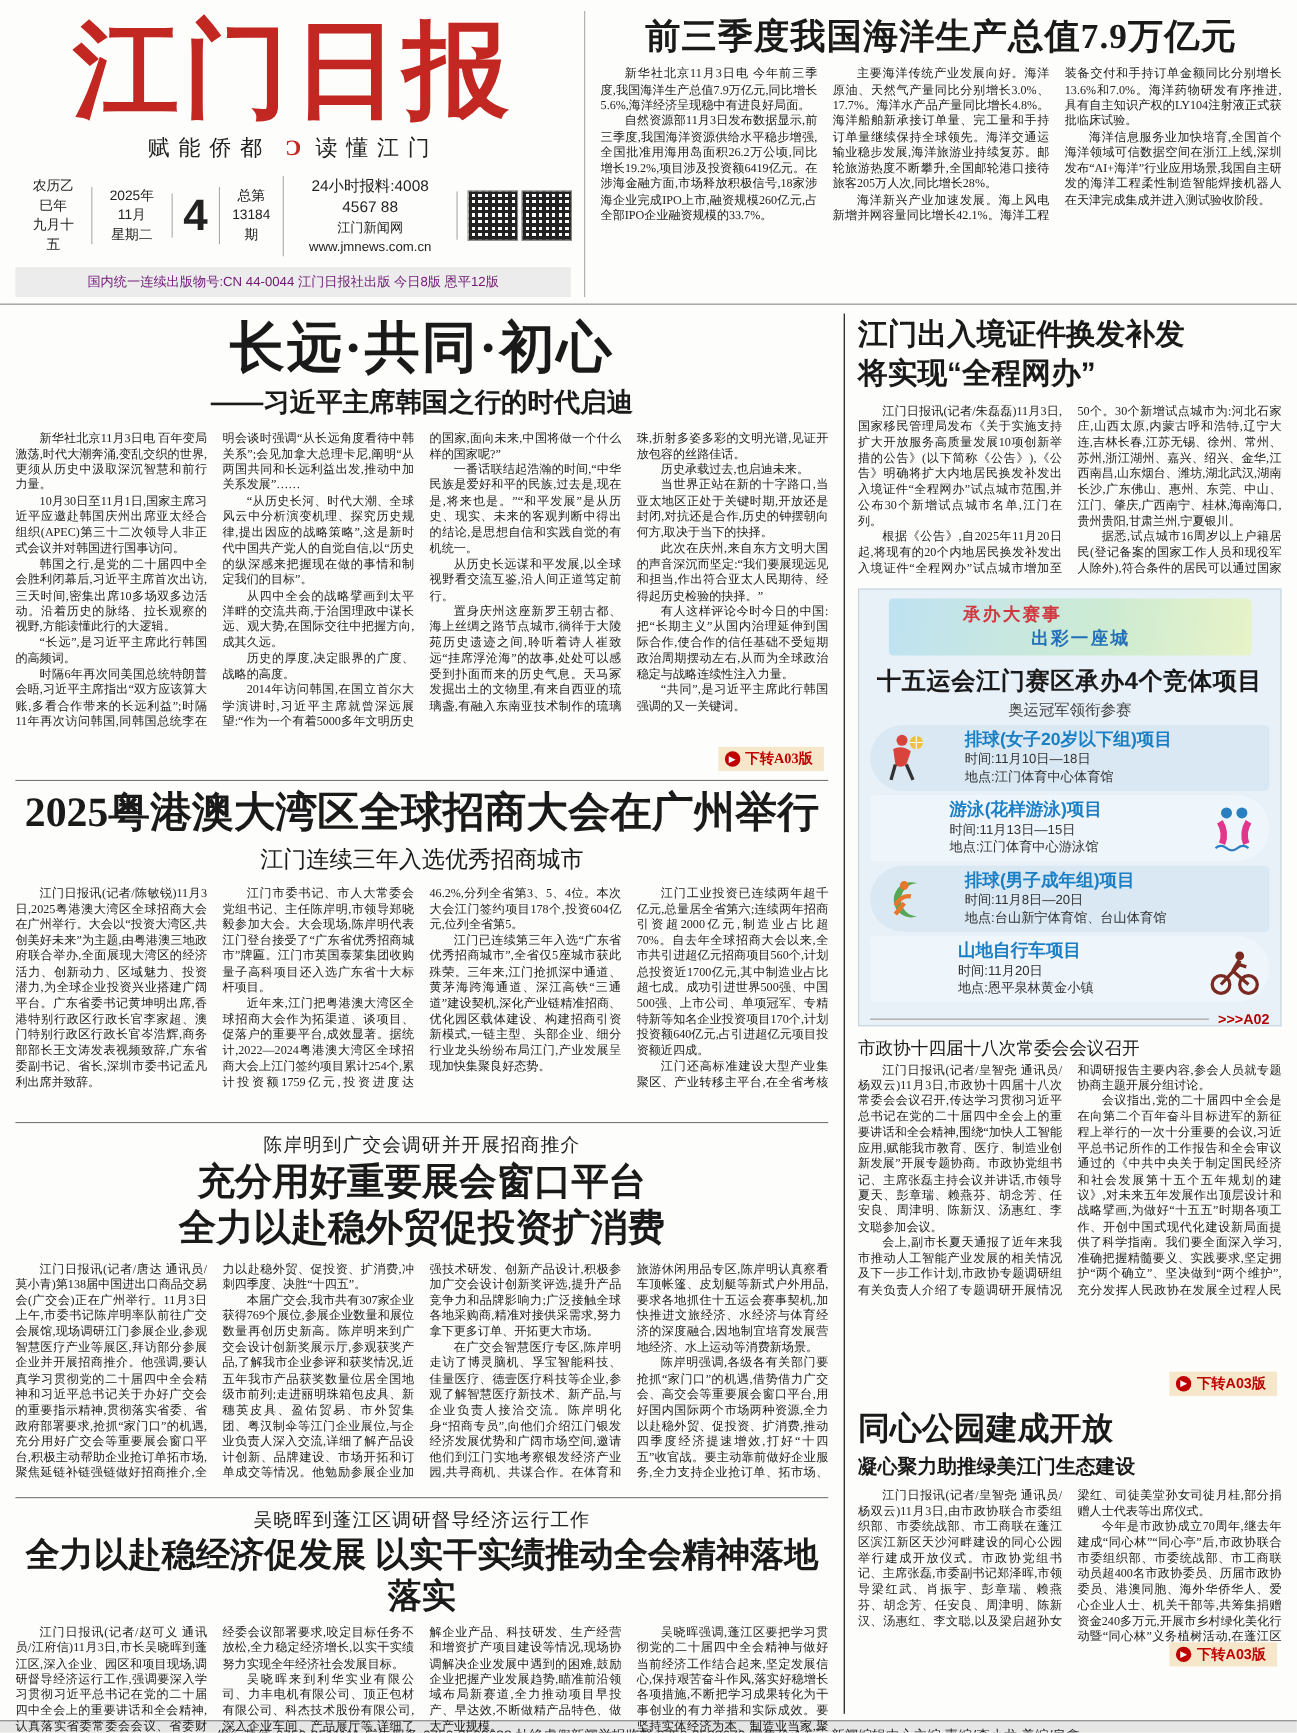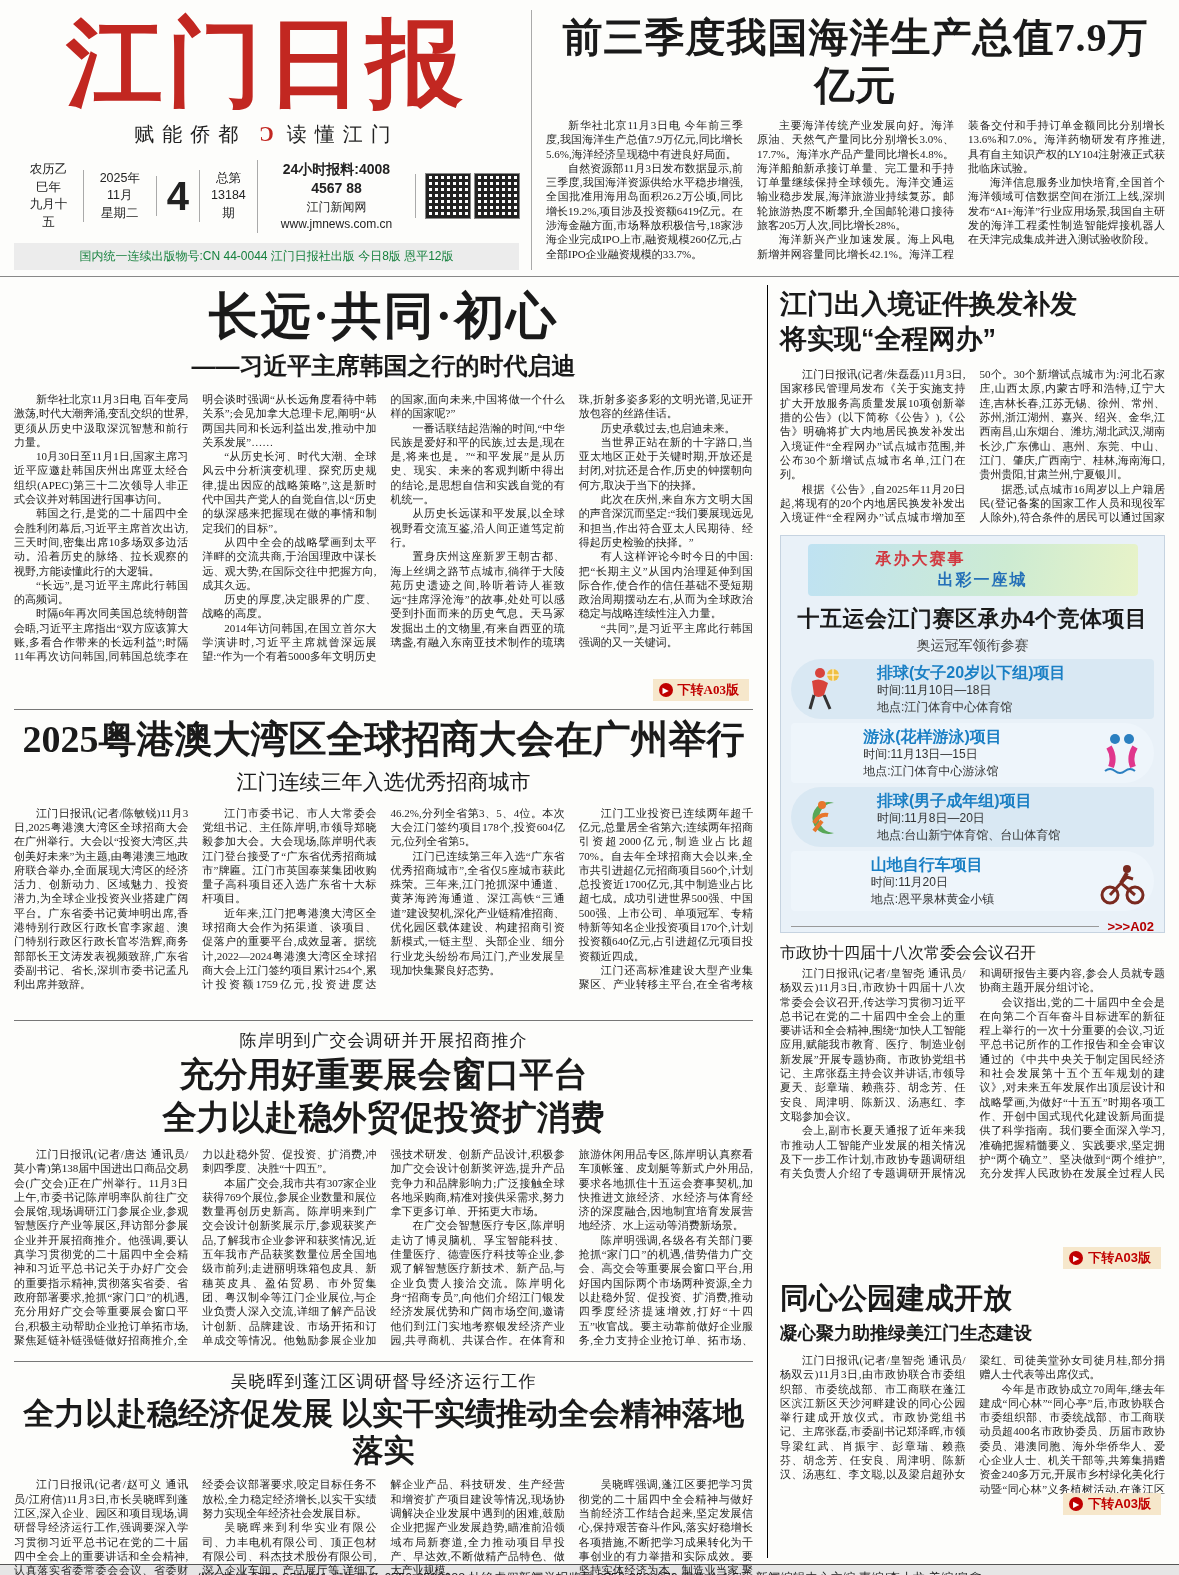--- a/index.html
+++ b/index.html
@@ -11,30 +11,30 @@
   .mast{padding-top:4px;}
   .logo{font-family:"Liberation Serif","DejaVu Serif",serif;font-weight:900;color:#c22721;
         font-size:96px;line-height:1.05;text-align:center;letter-spacing:4px;white-space:nowrap;}
   .slogan{text-align:center;font-size:20px;letter-spacing:8px;margin-top:6px;color:#222;
           font-family:"Liberation Serif","DejaVu Serif",serif;}
   .slogan .mark{color:#c22721;font-weight:bold;letter-spacing:0;}
   .datebar{display:flex;align-items:center;justify-content:center;margin-top:12px;}
   .dbitem{text-align:center;padding:0 10px;border-left:1px solid #aaa;font-size:12.5px;line-height:1.4;color:#222;}
   .dbitem:first-child{border-left:none;}
   .pageno{font-size:40px;font-weight:bold;line-height:1;}
-  .hotline{font-size:14px;font-weight:bold;}
+  .hotline{font-size:14px;font-weight:normal;}
   .site{font-size:12px;}
   .qrwrap{display:flex;gap:5px;padding-left:10px;border-left:1px solid #aaa;}
   .qr{width:44px;height:44px;background-color:#fff;
       background-image:repeating-linear-gradient(0deg,#222 0 3px,transparent 3px 6px),
                        repeating-linear-gradient(90deg,#222 0 3px,#fff 3px 6px);
       outline:1px solid #888;}
-  .pubbar{margin-top:10px;background:#ececec;font-size:12px;text-align:center;padding:5px 0;color:#15803d;}
+  .pubbar{margin-top:10px;background:#ececec;font-size:12px;text-align:center;padding:5px 0;color:#701a75;}
   .marine{border-left:1px solid #aaa;margin-left:12px;padding-left:14px;}
-  .marine h1{margin:4px 0 8px;font-size:40px;line-height:1.2;text-align:center;letter-spacing:1px;}
+  .marine h1{margin:4px 0 8px;font-size:32px;line-height:1.2;text-align:center;letter-spacing:1px;}
   .marine .cols{column-count:3;column-gap:14px;height:152px;overflow:hidden;column-fill:auto;}
   
   .cols{font-size:11px;line-height:1.3;text-align:justify;overflow:hidden;column-fill:auto;
         font-family:"Liberation Serif","DejaVu Serif",serif;color:#222;}
   .cols p{margin:0;text-indent:2em;}
   .kicker{text-align:center;font-size:17px;color:#222;letter-spacing:1px;}
   .cont-marker{position:absolute;right:4px;bottom:2px;background:#f6e7cb;color:#c00000;
         font-size:13px;font-weight:bold;padding:2px 10px 2px 6px;display:inline-flex;align-items:center;gap:5px;}
   .cont-marker .play{width:14px;height:14px;border-radius:50%;background:#c00000;color:#fff;
         font-size:8px;display:inline-flex;align-items:center;justify-content:center;}

